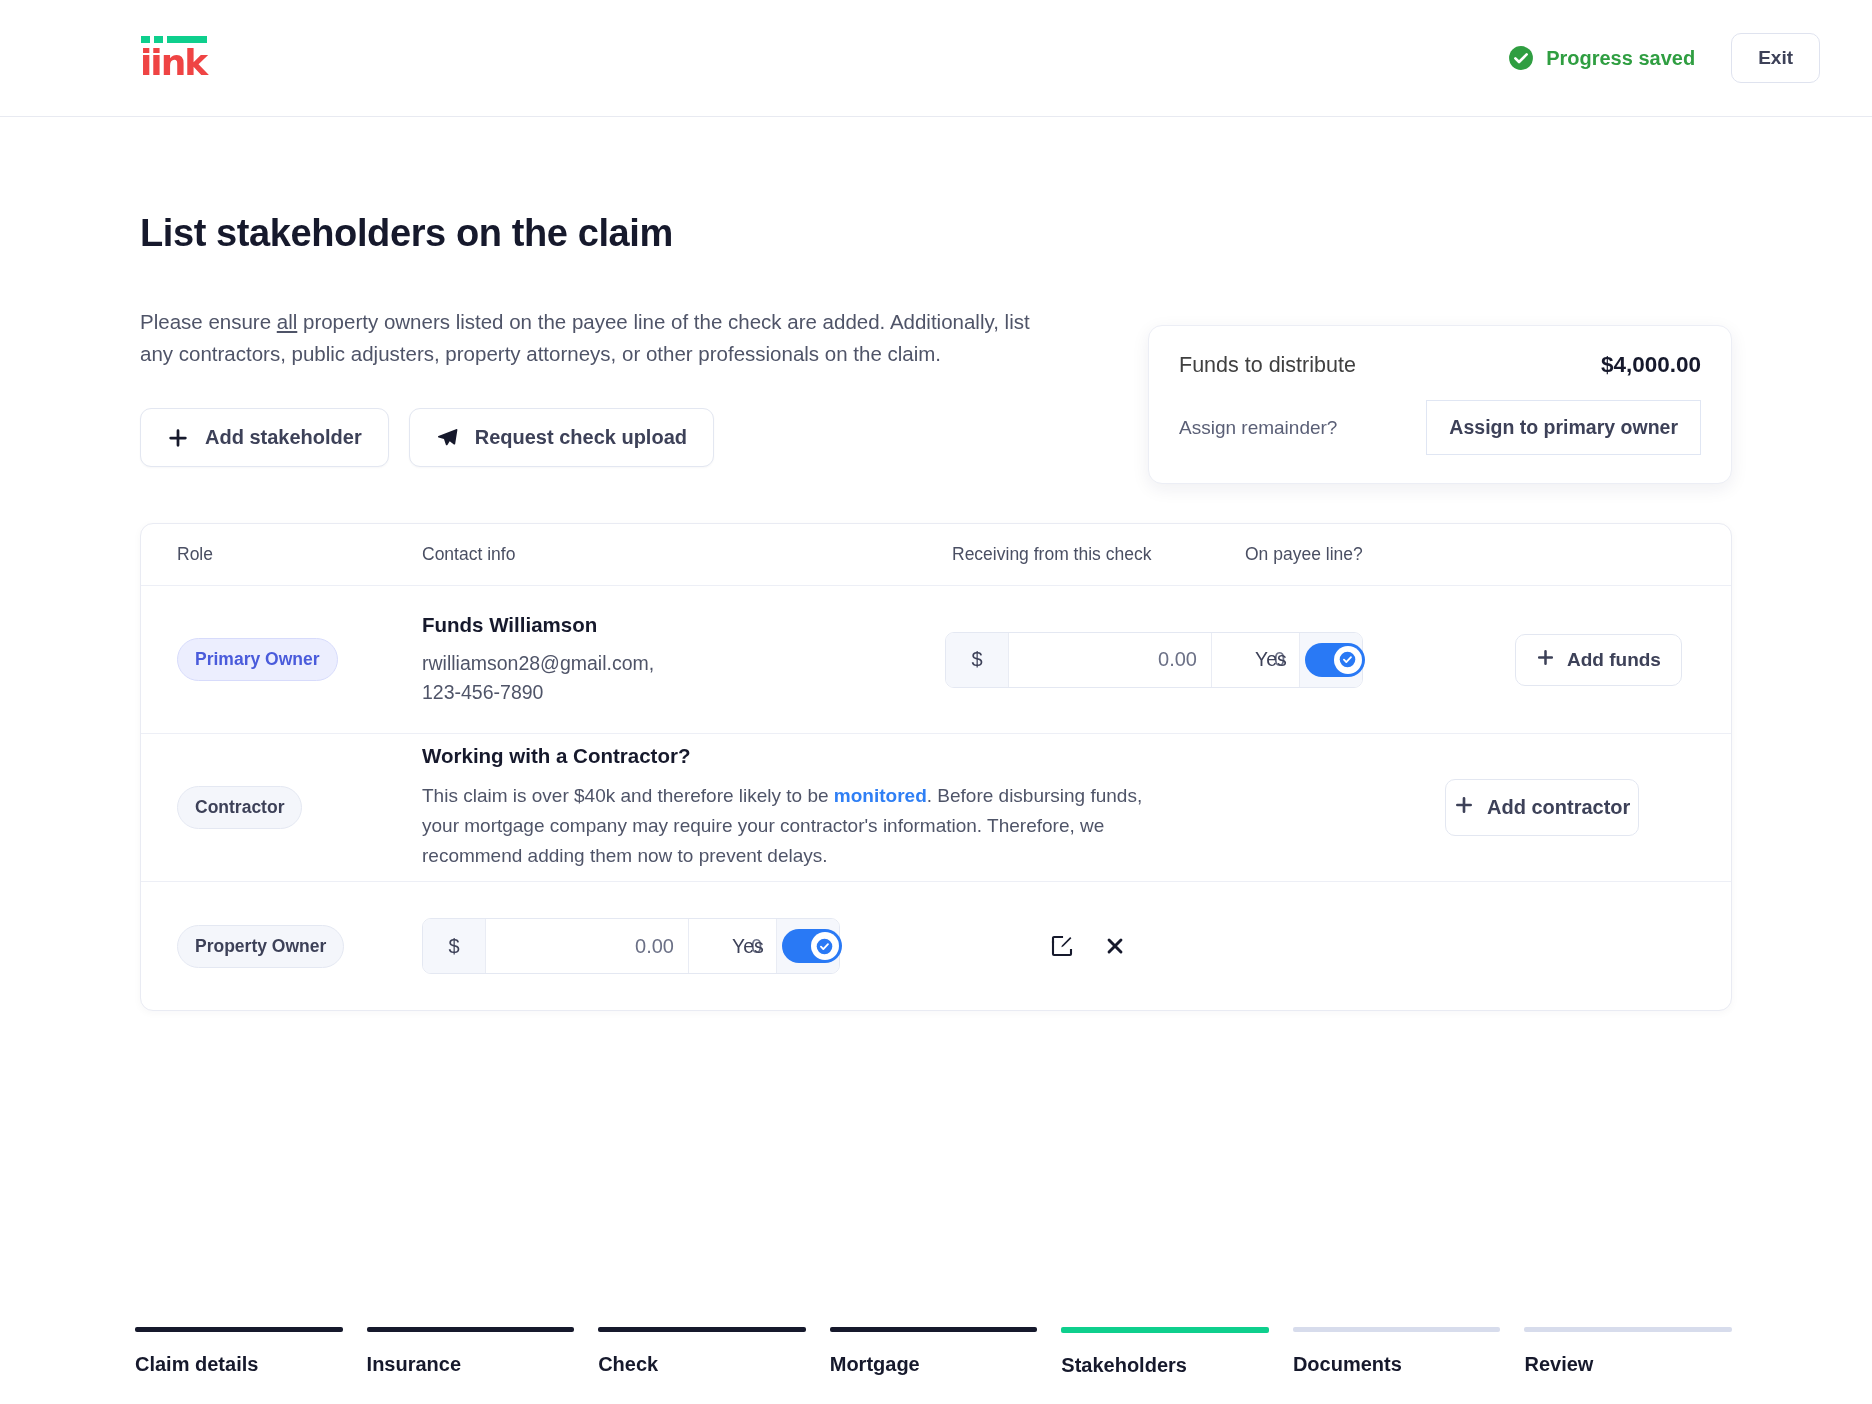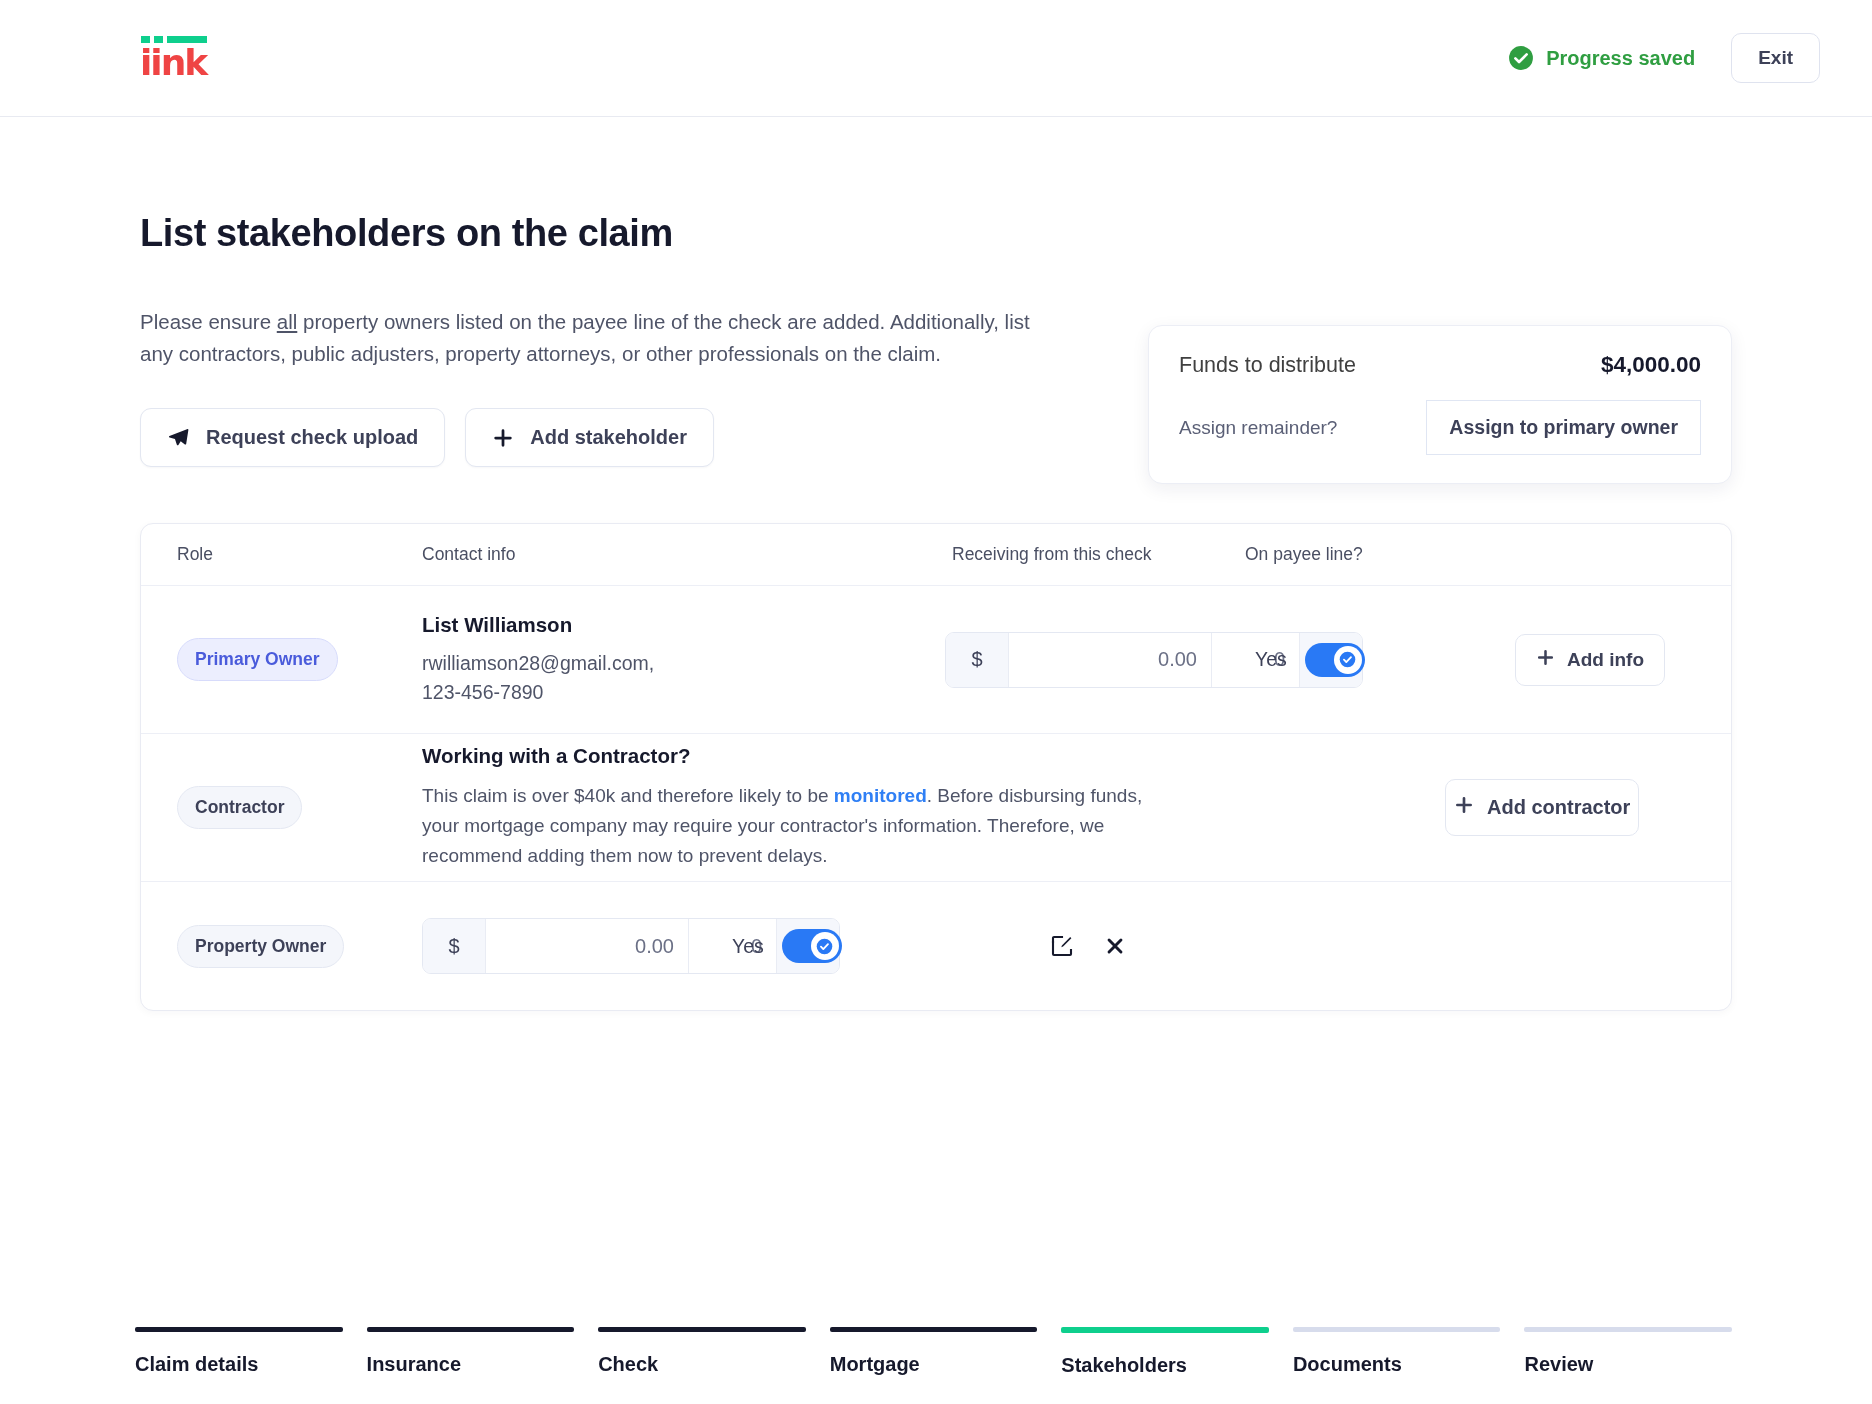--- a/index.html
+++ b/index.html
@@ -360,35 +360,35 @@
 <div class="page">
 
   <div class="head-row">
     <div class="head-left">
       <h1 class="page-title">List stakeholders on the claim</h1>
       <p class="page-desc"><span>Please ensure </span><u>all</u><span> property owners listed on the payee line of the check are added. Additionally, list any contractors, public adjusters, property attorneys, or other professionals on the claim.</span></p>
 
       <div class="actions">
         <button class="btn-outline">
           <span class="ic">
+            <svg width="22" height="22" viewBox="0 0 24 24">
+                <path d="M12 4v16M4 12h16" stroke="currentColor" stroke-width="3" stroke-linecap="round"></path>
+              </svg>
+          </span>
+          <span>Add stakeholder</span>
+        </button>
+
+        <button class="btn-outline">
+          <span class="ic">
             <svg width="23" height="23" viewBox="0 0 24 24">
                 <path d="M21.5 3.2L2.6 10.4c-.7.3-.7 1.3.1 1.5l5.6 1.6 2 6c.2.8 1.2.9 1.6.2l2.4-3.8 4.4 3.3c.5.4 1.2.1 1.3-.5l2.3-14.6c.1-.7-.6-1.2-1.3-.9z" fill="currentColor"></path>
               </svg>
           </span>
           <span>Request check upload</span>
         </button>
-
-        <button class="btn-outline">
-          <span class="ic">
-            <svg width="22" height="22" viewBox="0 0 24 24">
-                <path d="M12 4v16M4 12h16" stroke="currentColor" stroke-width="3" stroke-linecap="round"></path>
-              </svg>
-          </span>
-          <span>Add stakeholder</span>
-        </button>
       </div>
     </div>
   </div>
 
   <div class="funds-card">
     <div class="funds-row1">
       <span class="funds-label">Funds to distribute</span>
       <span class="funds-value">$4,000.00</span>
     </div>
     <div class="funds-row2">
@@ -405,21 +405,21 @@
       <div class="c-amount">Receiving from this check</div>
       <div class="c-payee">On payee line?</div>
       <div class="c-act"></div>
     </div>
 
     <div class="t-row">
       <div class="c-role">
         <span class="badge badge-primary">Primary Owner</span>
       </div>
       <div class="c-contact">
-        <div class="name">List Williamson</div>
+        <div class="name">Funds Williamson</div>
         <div class="contact-line">rwilliamson28@gmail.com,</div>
         <div class="contact-line">123-456-7890</div>
       </div>
       <div class="c-amount">
         <div class="money">
           <span class="adorn left">$</span>
           <input class="amt" type="text" value="0.00" style="">
           <input class="pct" type="text" value="0" style="">
           <span class="adorn right">%</span>
         </div>
@@ -437,21 +437,21 @@
           </div>
         </div>
       </div>
       <div class="c-act">
         <button class="btn-add-info">
           <span>
             <svg width="19" height="19" viewBox="0 0 24 24">
                 <path d="M12 4v16M4 12h16" stroke="currentColor" stroke-width="3.2" stroke-linecap="round"></path>
               </svg>
           </span>
-          <span>Add info</span>
+          <span>Add funds</span>
         </button>
       </div>
     </div>
 
     <div class="t-row">
       <div class="c-role">
         <span class="badge badge-neutral">Contractor</span>
       </div>
       <div class="c-contact" style="flex:1">
         <div class="offer-title">Working with a Contractor?</div>

